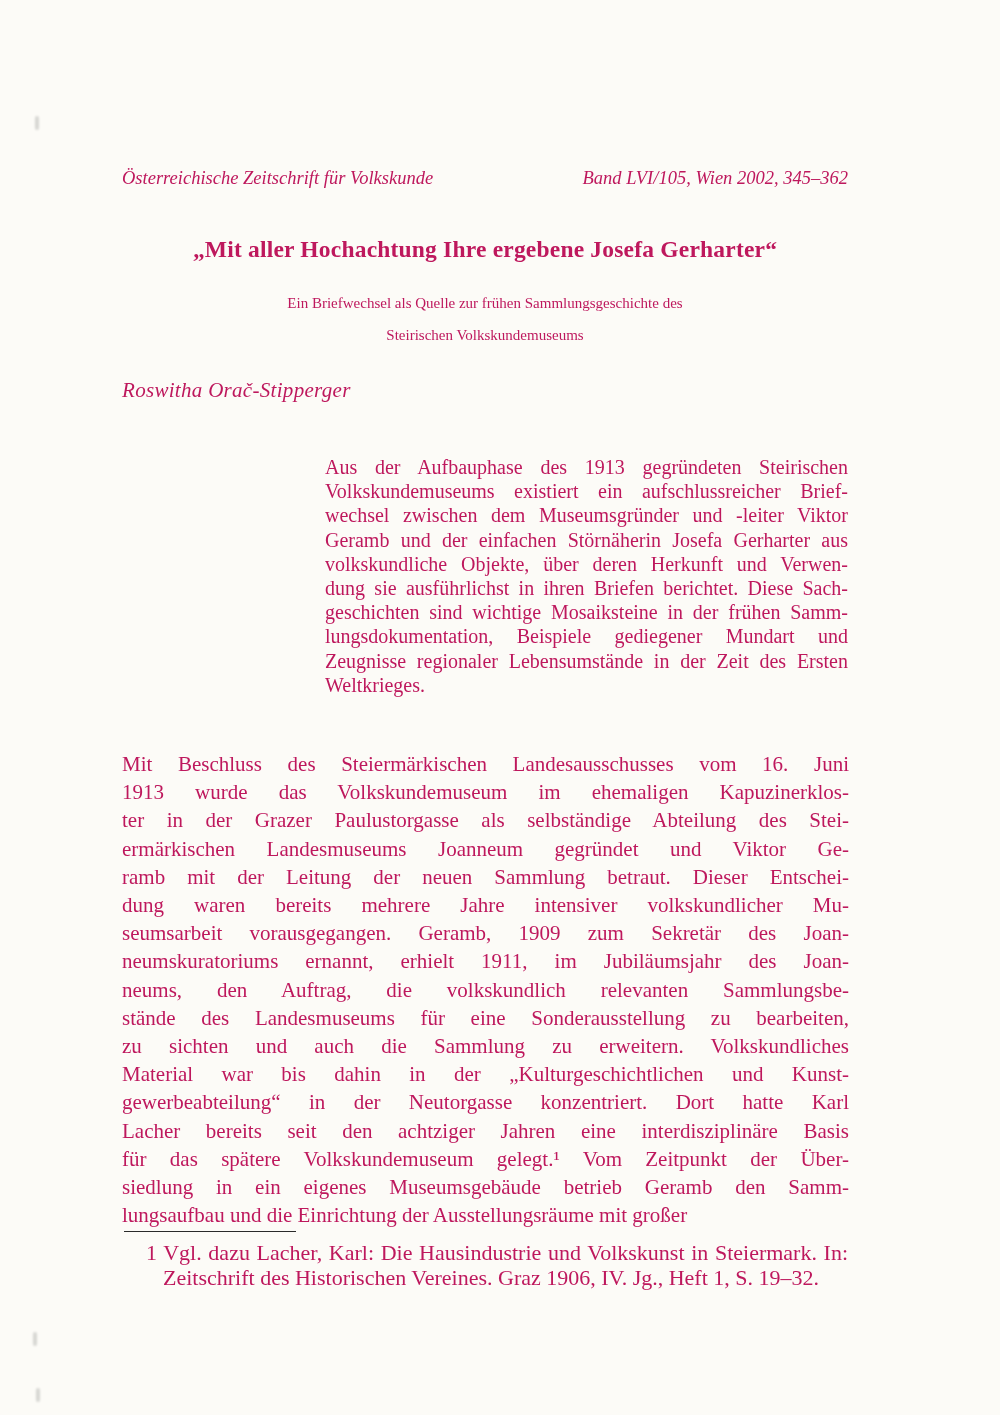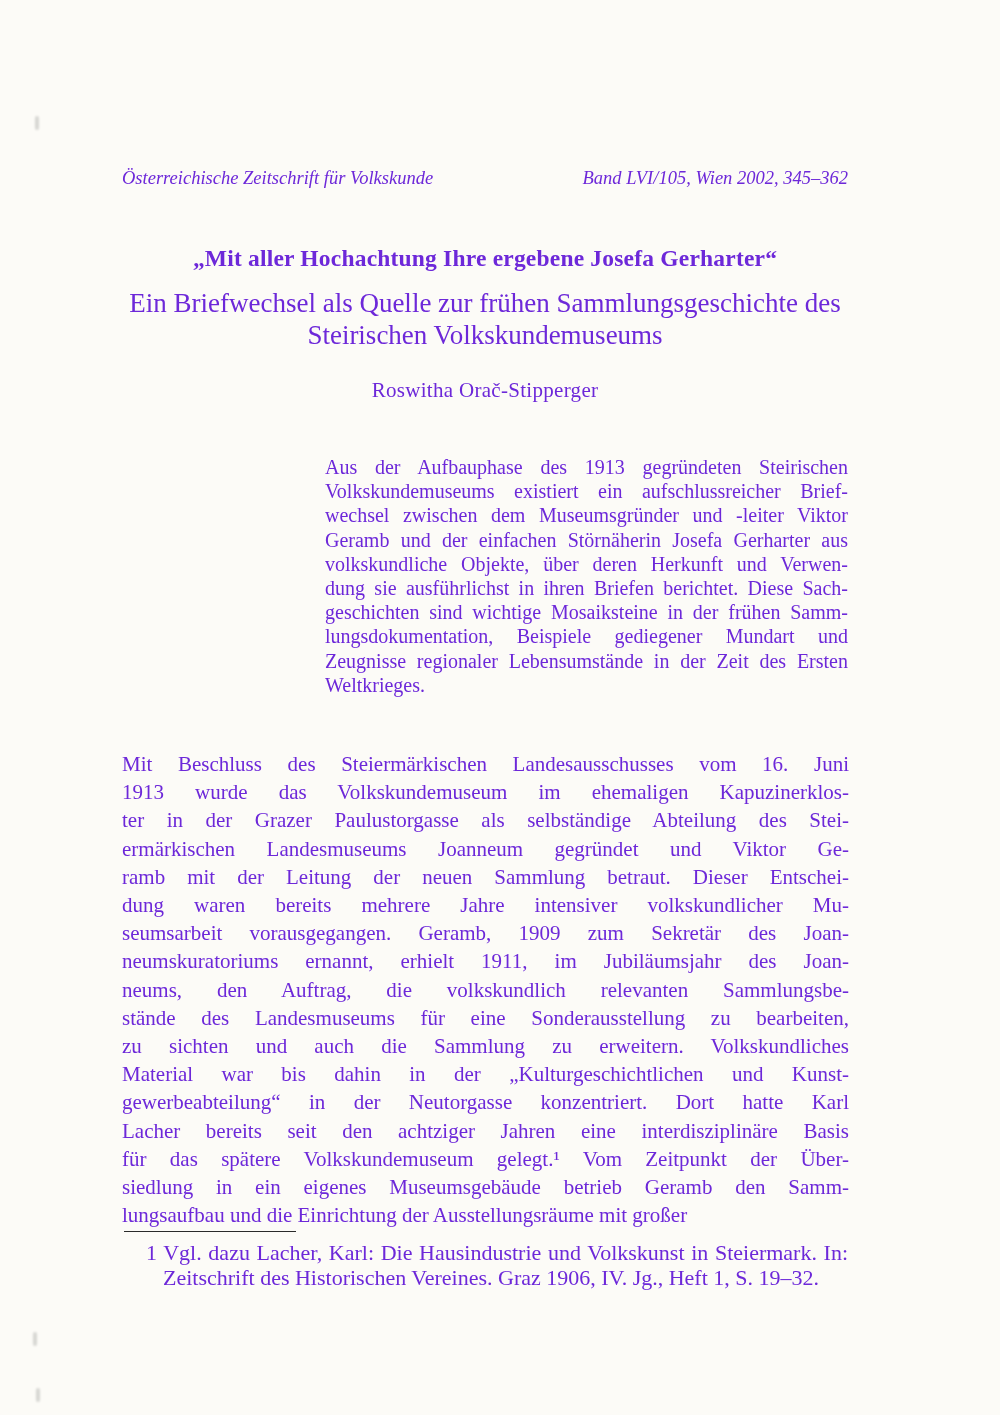--- a/index.html
+++ b/index.html
@@ -7,61 +7,61 @@
     padding: 0;
     background: #e8e8e6;
   }
   .page {
     position: relative;
     width: 1000px;
     height: 1415px;
     margin: 0 auto;
     background: #fcfbf7;
     font-family: "Liberation Serif", serif;
-    color: #6d28d9;
+    color: #be185d;
     overflow: hidden;
   }
   .journal-header {
     position: absolute;
     top: 168px;
     left: 122px;
     width: 726px;
     display: flex;
     justify-content: space-between;
     font-style: italic;
     font-size: 18.5px;
     white-space: nowrap;
   }
   .article-title {
     position: absolute;
-    top: 245px;
+    top: 236px;
     left: 102px;
     width: 766px;
     text-align: center;
     font-weight: bold;
     font-size: 23.5px;
     letter-spacing: 0.2px;
   }
   .article-subtitle {
     position: absolute;
     top: 288px;
     left: 122px;
     width: 726px;
     text-align: center;
-    font-size: 27px;
+    font-size: 15px;
     line-height: 31.5px;
     font-family: Liberation Serif, serif;
   }
   .article-subtitle .line { text-align: center !important; text-align-last: center !important; }
   .author-name {
     position: absolute;
     top: 378px;
     left: 122px;
     width: 726px;
-    text-align: center;
+    font-style: italic;
     font-size: 21px;
     letter-spacing: 0.3px;
   }
   .abstract {
     position: absolute;
     top: 455px;
     left: 325px;
     width: 523px;
     font-size: 20px;
     line-height: 24.2px;

